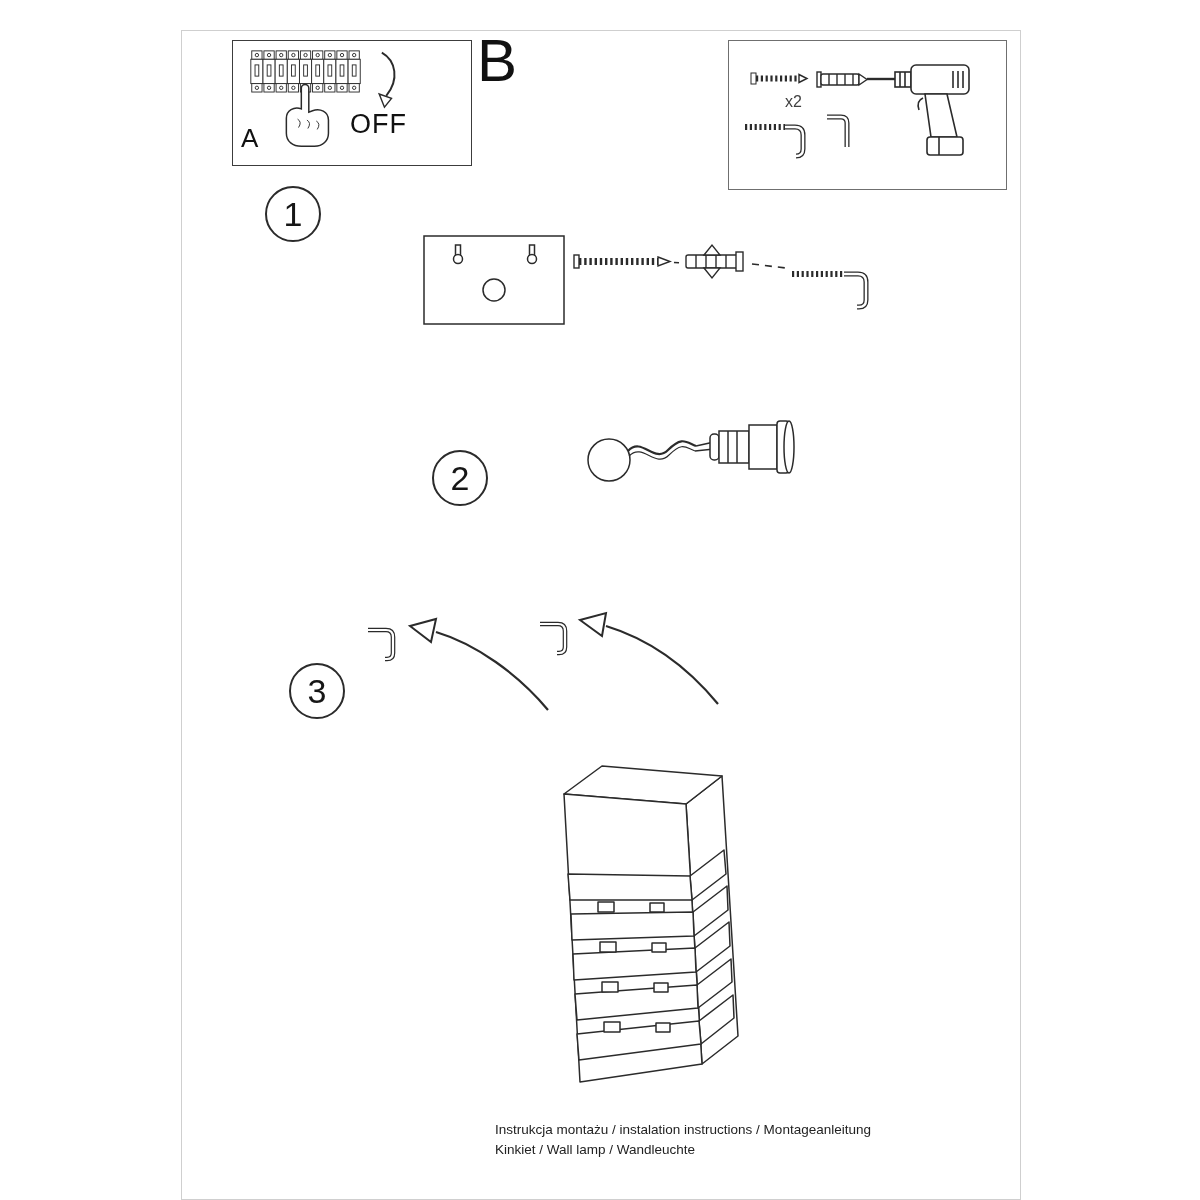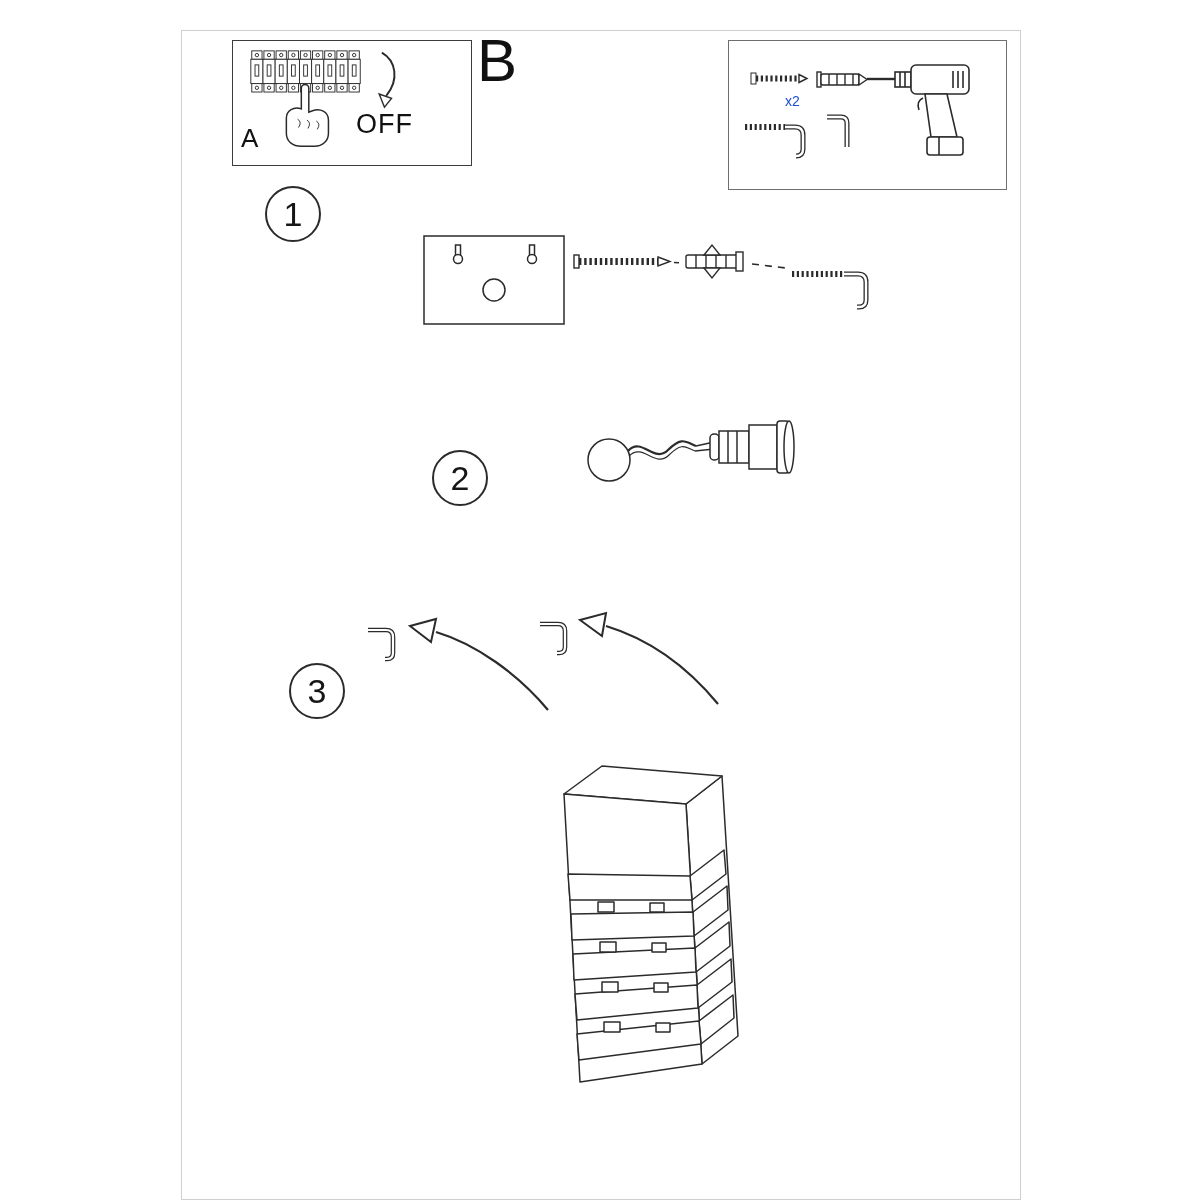--- a/index.html
+++ b/index.html
@@ -7,21 +7,21 @@
   .canvas{position:relative;width:1200px;height:1200px;background:#fff;overflow:hidden;}
   .page-border{position:absolute;left:181px;top:30px;width:838px;height:1168px;border:1px solid #cfcfcf;}
   .box{position:absolute;background:#fff;}
   .box-a{left:232px;top:40px;width:238px;height:124px;border:1.6px solid #3c3c3c;}
   .box-c{left:232px;top:1075px;width:238px;height:120px;border:1.6px solid #3c3c3c;}
   .parts-box{left:728px;top:40px;width:277px;height:148px;border:1px solid #6f6f6f;}
   .abs{position:absolute;}
   .letter-b{position:absolute;left:477px;top:26px;font-size:60px;font-weight:400;color:#111;}
   .corner-label{position:absolute;font-size:26px;color:#111;}
   .state-label{position:absolute;font-size:27px;letter-spacing:1px;color:#111;}
-  .qty-label{position:absolute;left:56px;top:52px;font-size:14px;color:#1d4ed8;}
+  .qty-label{position:absolute;left:56px;top:52px;font-size:16px;color:#404040;}
   .step-circle{position:absolute;width:52px;height:52px;border:2px solid #2b2b2b;border-radius:50%;
                display:flex;align-items:center;justify-content:center;font-size:34px;background:#fff;}
   .footer{position:absolute;left:495px;top:1120px;font-size:13.5px;line-height:20px;color:#222;}
   svg{display:block;overflow:visible;}
 </style>
 </head>
 <body>
 
 <div class="canvas">
 
@@ -56,21 +56,21 @@
   <div class="page-border"></div>
 
   <div class="box box-a">
     <svg class="abs" style="left:12px;top:8px" width="122" height="101" viewBox="0 0 130 108">
       <use href="#breaker-hand" xlink:href="#breaker-hand"></use>
     </svg>
     <svg class="abs" style="left:140px;top:6px" width="30" height="64" viewBox="0 0 34 70" stroke="#2b2b2b">
       <path d="M10,5 C26,14 30,36 15,54" fill="none" stroke-width="2.2"></path>
       <polygon points="13,67 7,52 21,57" fill="#fff" stroke-width="1.6"></polygon>
     </svg>
-    <span class="state-label" style="left:123px;top:68px">OFF</span>
+    <span class="state-label" style="left:117px;top:68px">OFF</span>
     <span class="corner-label" style="left:8px;top:82px">A</span>
   </div>
 
   <div class="letter-b">B</div>
 
   <div class="box parts-box">
     <svg class="abs" style="left:0;top:0" width="277" height="148" viewBox="0 0 277 148" stroke="#2b2b2b" fill="none">
       <g>
         <rect x="22" y="32" width="5" height="11" fill="#fff"></rect>
         <line x1="27" y1="37.5" x2="70" y2="37.5" stroke-width="6" stroke-dasharray="2.2 2.6"></line>
@@ -209,15 +209,17 @@
     <rect x="62" y="230" width="16" height="10"></rect>
     <rect x="64" y="270" width="16" height="10"></rect>
     <rect x="110" y="151" width="14" height="9"></rect>
     <rect x="112" y="191" width="14" height="9"></rect>
     <rect x="114" y="231" width="14" height="9"></rect>
     <rect x="116" y="271" width="14" height="9"></rect>
   </svg>
 
 
   <div class="footer">
+    <div>Instrukcja montażu / instalation instructions / Montageanleitung</div>
+    <div>Kinkiet / Wall lamp / Wandleuchte</div>
   </div>
 
 </div>
 
 </body></html>

